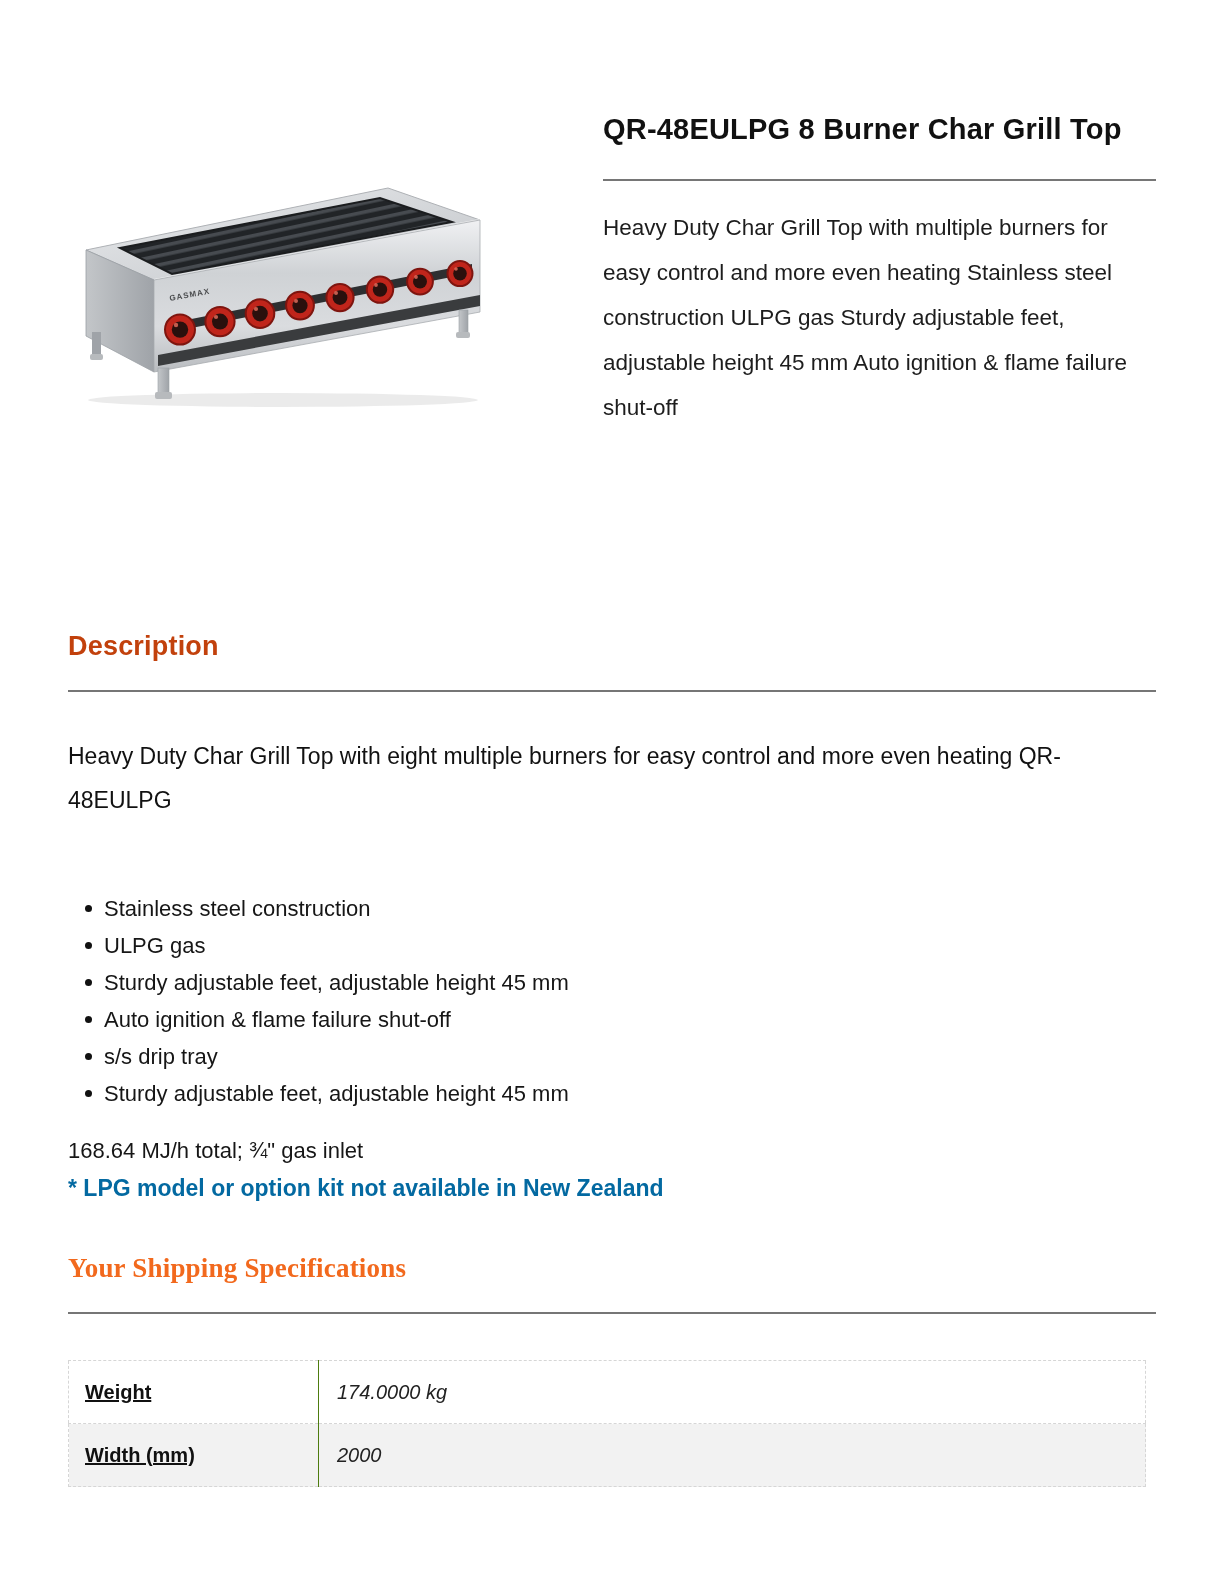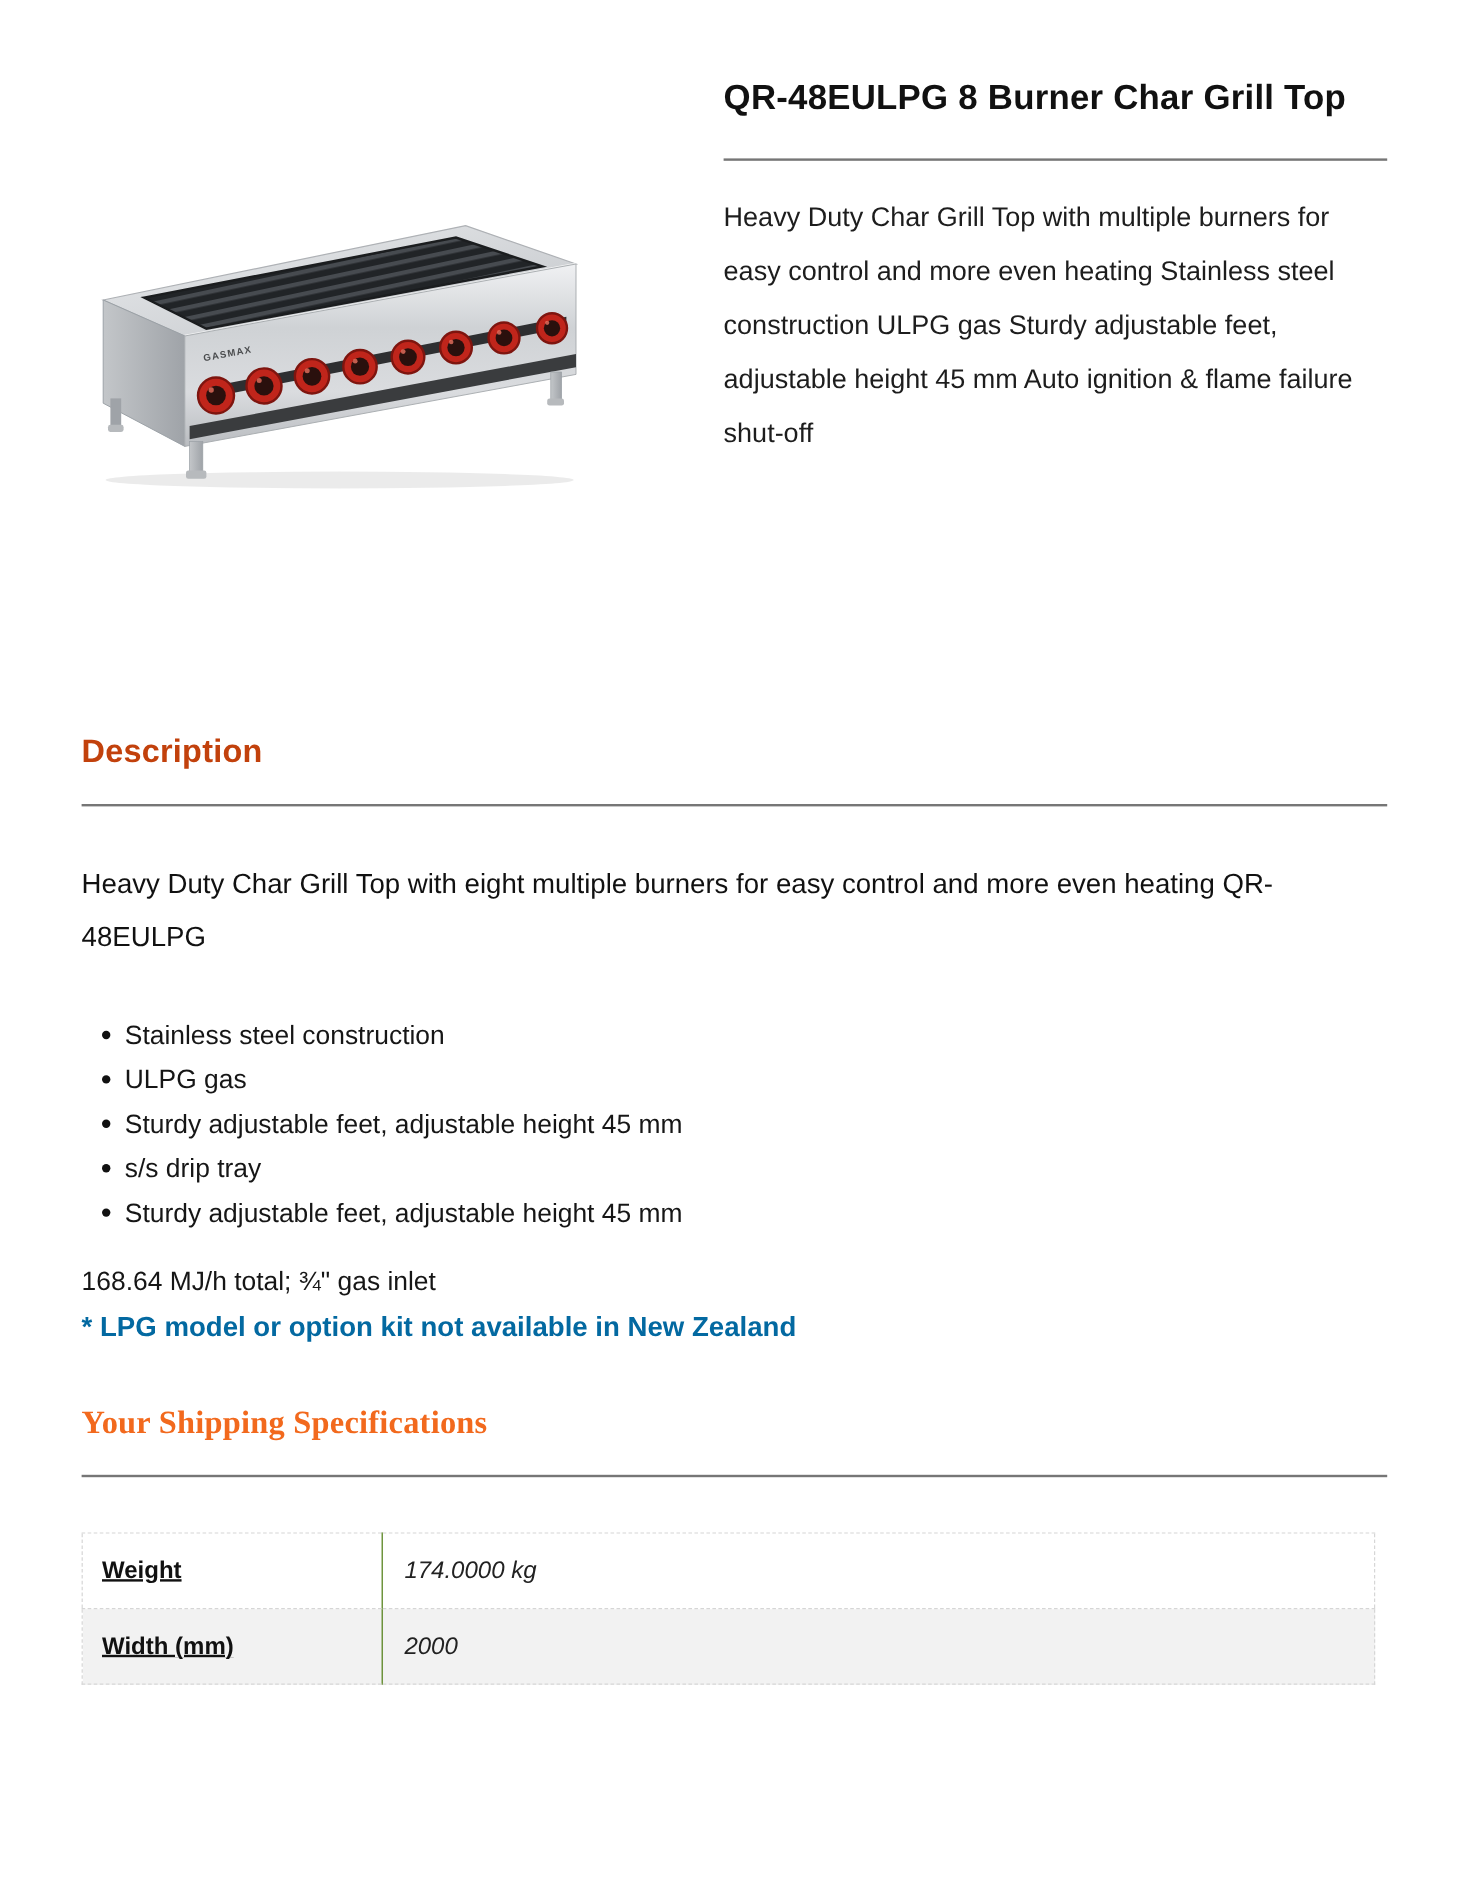--- a/index.html
+++ b/index.html
@@ -12,21 +12,21 @@
     overflow: hidden;
   }
   .page {
     width: 1224px;
     height: 1584px;
     padding: 0 68px 0 68px;
   }
   
   .top-section { display: flex; }
   .left-col { width: 515px; padding-top: 172px; flex: none; }
-  .right-col { width: 553px; margin-left: 20px; padding-top: 62px; flex: none; }
+  .right-col { width: 553px; margin-left: 20px; padding-top: 109px; flex: none; }
   .product-illustration { width: 430px; height: 238px; display: block; }
   h1.product-title {
     font-size: 29px;
     line-height: 40px;
     font-weight: bold;
     color: #111111;
     letter-spacing: 0.2px;
   }
   .rule {
     border: none;
@@ -52,21 +52,21 @@
   .description-rule { margin-top: 28px; }
   .description-subheading {
     margin-top: 42px;
     max-width: 1010px;
     font-size: 23px;
     line-height: 44px;
     font-weight: normal;
     color: #111111;
   }
   ul.feature-list {
-    margin-top: 42px;
+    margin-top: 68px;
     list-style: none;
   }
   ul.feature-list li {
     position: relative;
     padding-left: 36px;
     font-size: 22px;
     line-height: 37px;
     color: #161616;
   }
   ul.feature-list li::before {
@@ -233,20 +233,21 @@
 
   <h2 class="section-heading" id="description-heading" style="color:#c2410c">Description</h2>
   <hr class="rule description-rule">
 
   <h3 class="description-subheading">Heavy Duty Char Grill Top with eight multiple burners for easy control and more even heating QR-48EULPG</h3>
 
   <ul class="feature-list">
     <li>Stainless steel construction</li>
     <li>ULPG gas</li>
     <li>Sturdy adjustable feet, adjustable height 45 mm</li>
+    <li>Auto ignition &amp; flame failure shut-off</li>
     <li>s/s drip tray</li>
     <li>Sturdy adjustable feet, adjustable height 45 mm</li>
   </ul>
 
   <p class="gas-spec-line">168.64 MJ/h total; ¾" gas inlet</p>
   <p class="availability-note">* LPG model or option kit not available in New Zealand</p>
 
   <h2 class="section-heading" id="shipping-heading" style="color:#f2691d">Your Shipping Specifications</h2>
   <hr class="rule shipping-rule">
 

